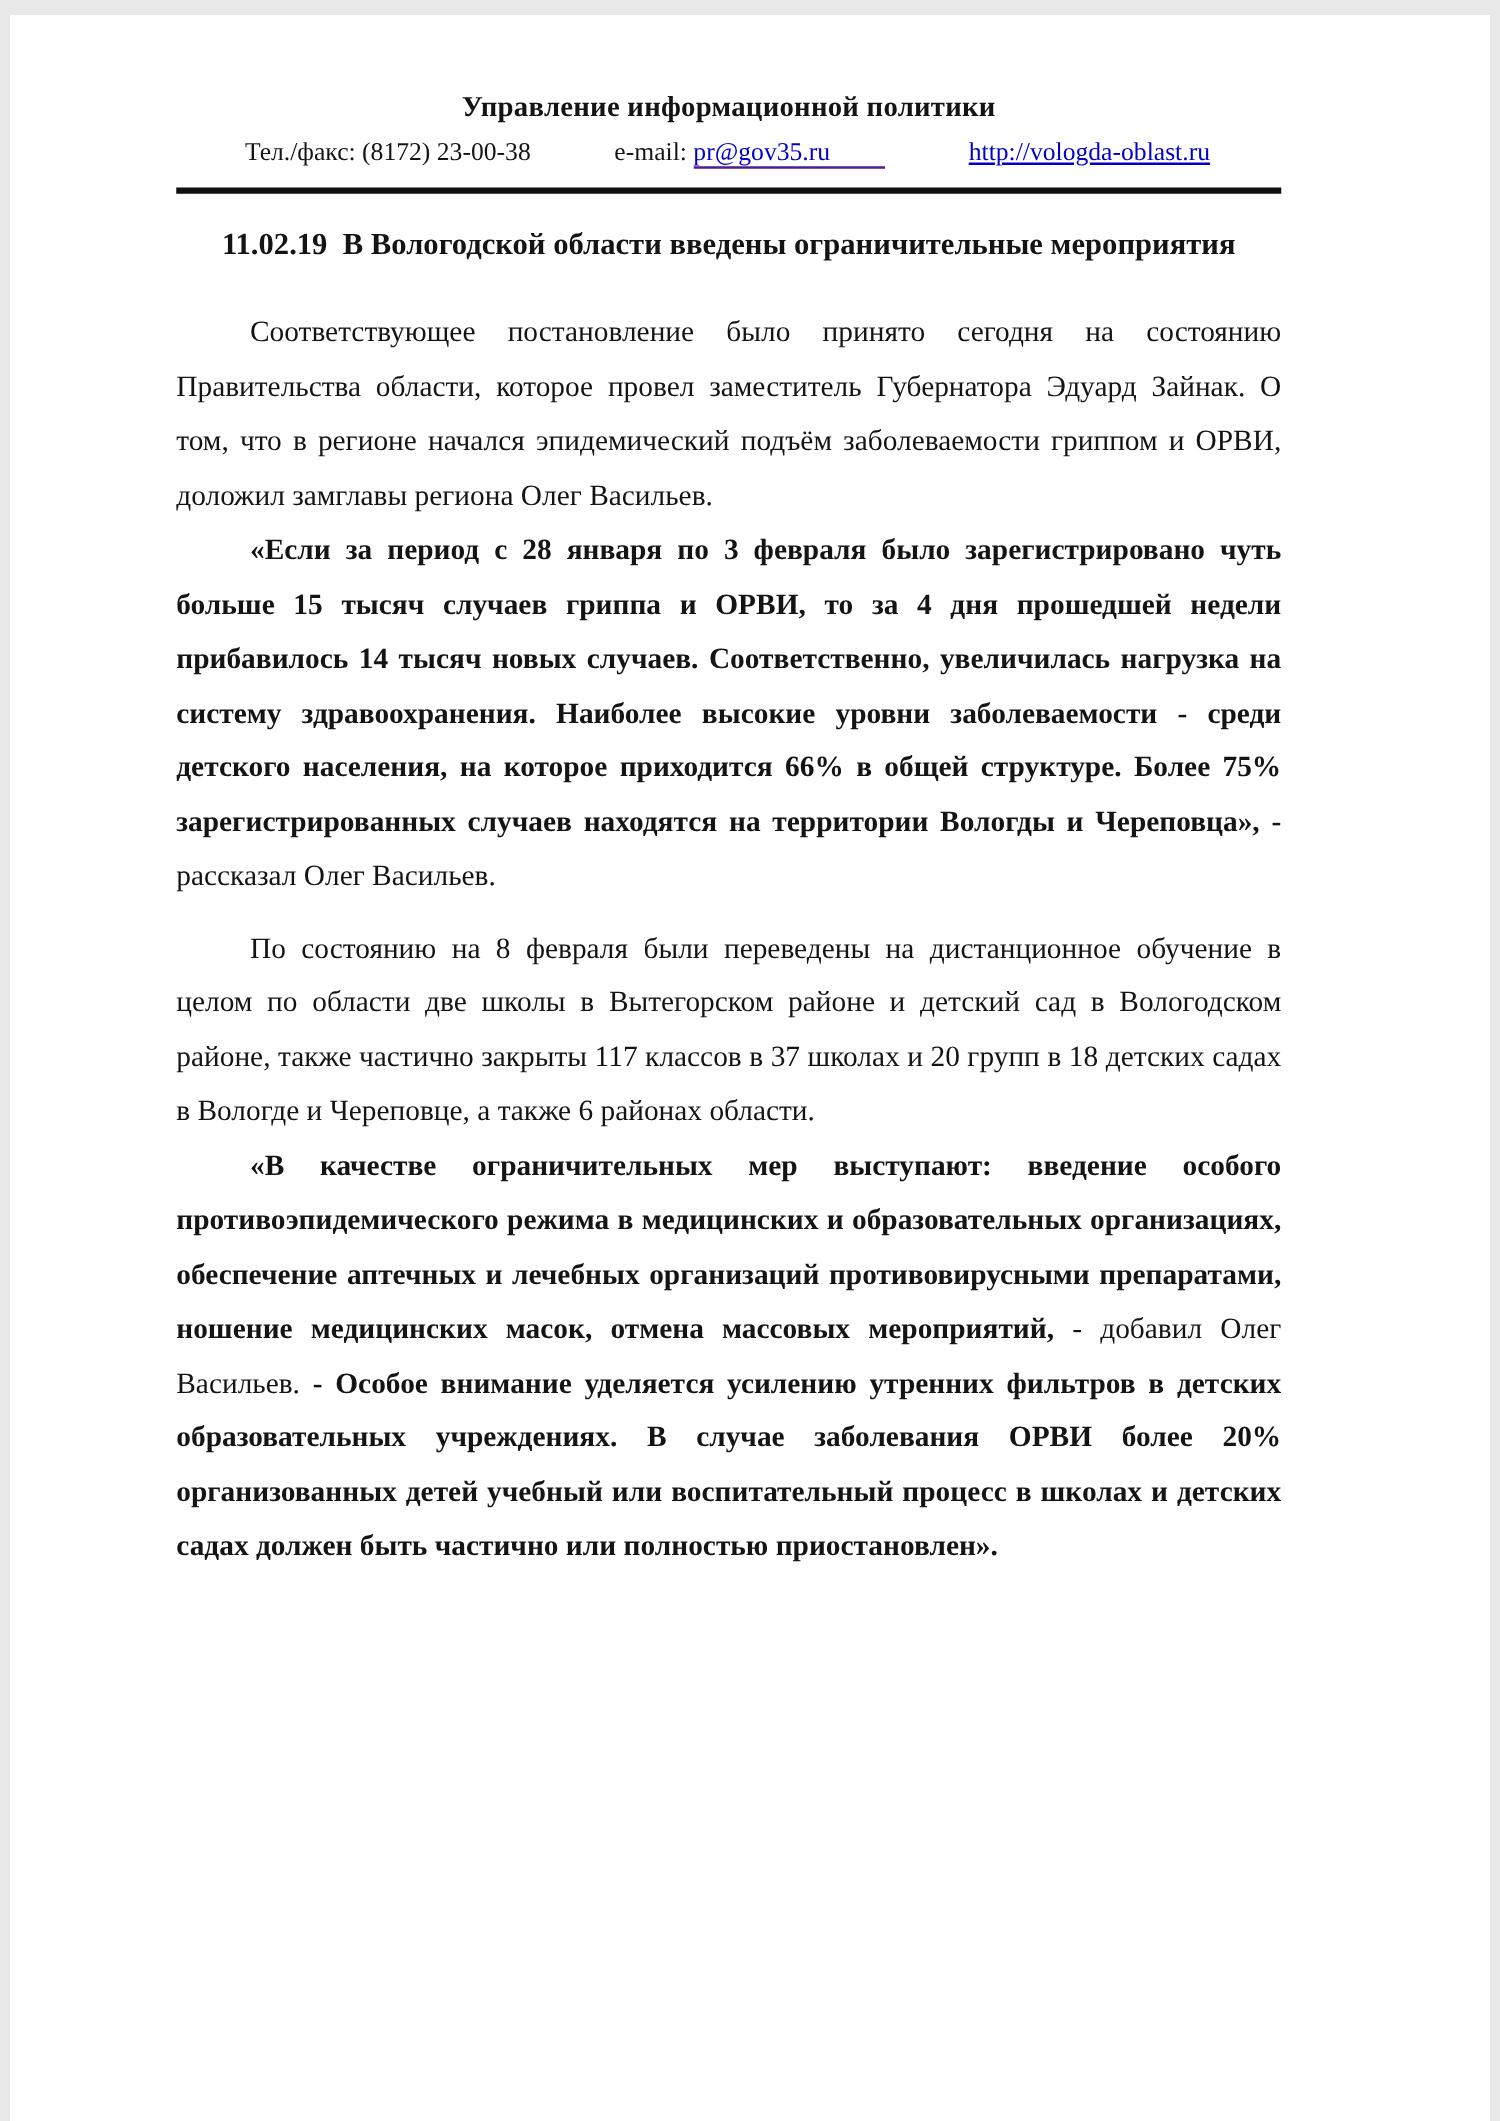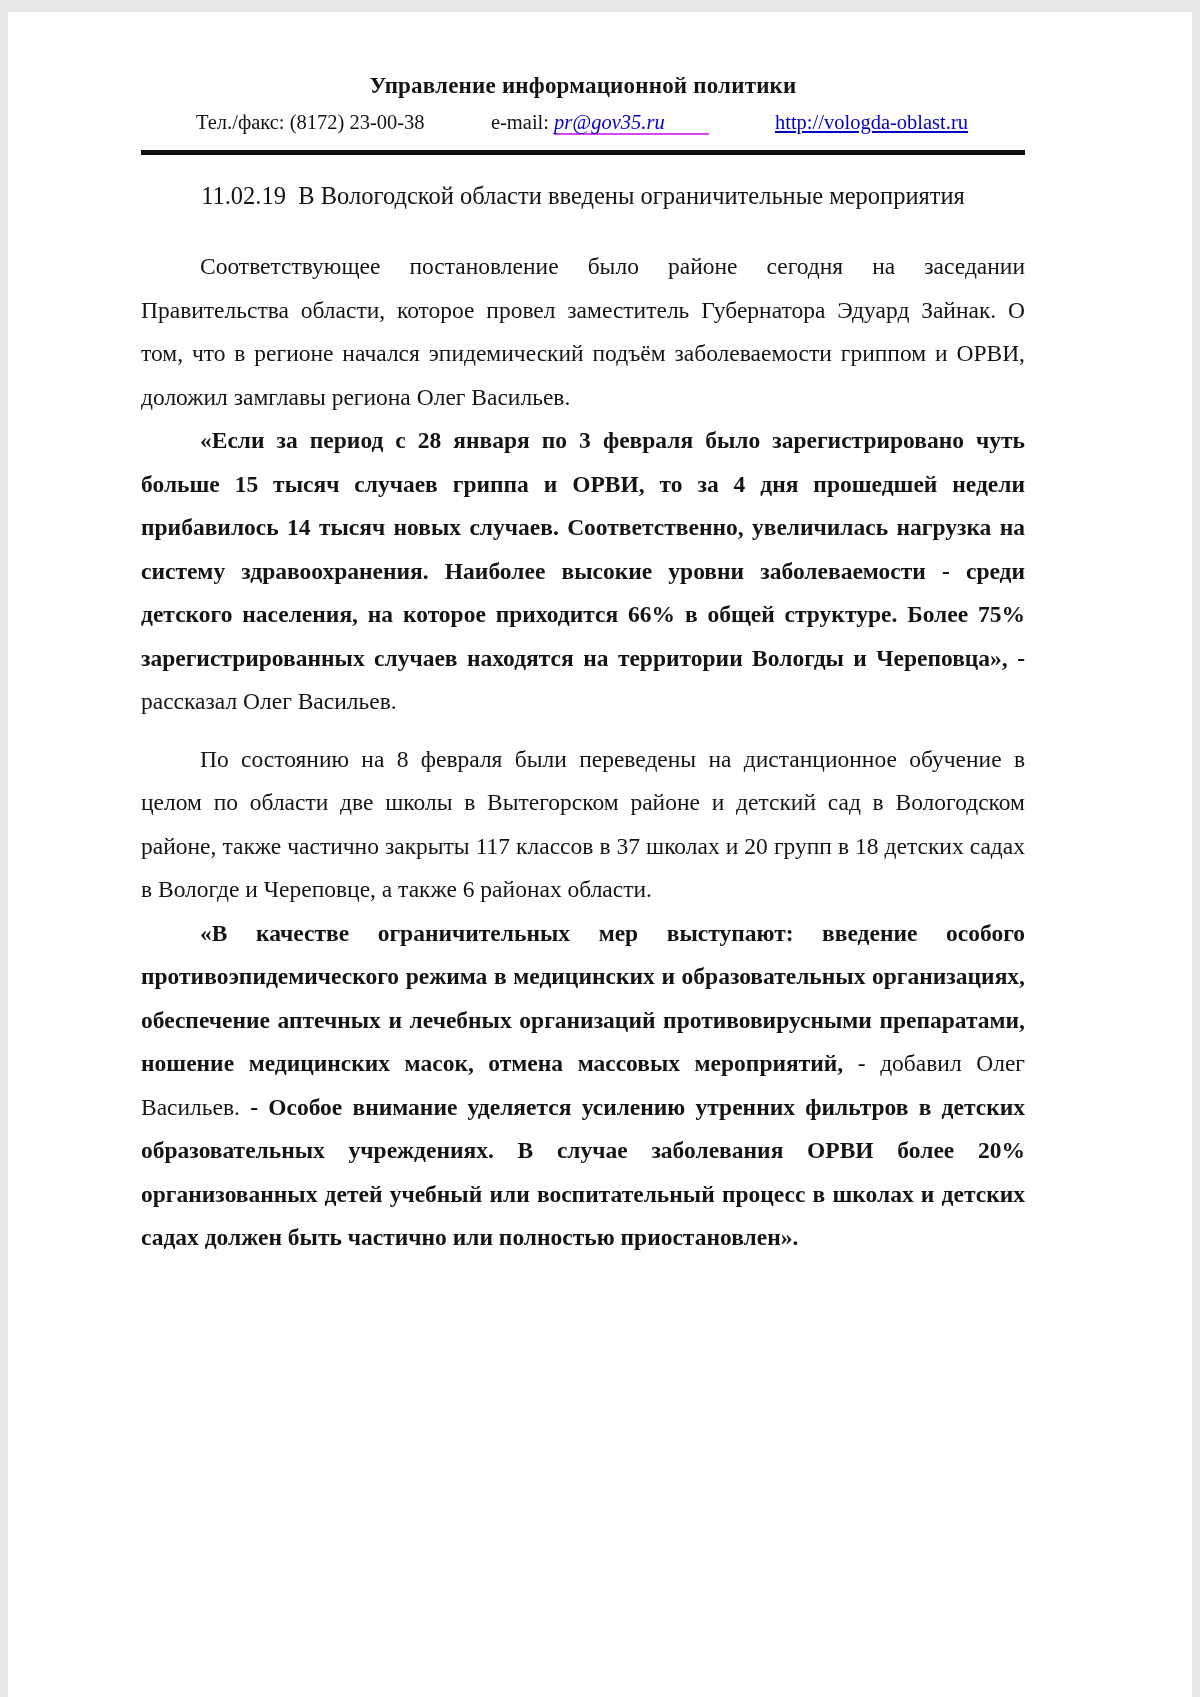--- a/index.html
+++ b/index.html
@@ -40,35 +40,34 @@
     line-height: 26px;
   }
   .contact-email { white-space: pre; }
   a.doc-link {
     color: #0000c8;
     text-decoration: underline;
     cursor: pointer;
   }
   a.doc-link-pad {
     text-decoration: none;
-    border-bottom: 2px solid #d946ef;
+    border-bottom: 2px solid #4c1d95;
     padding-right: 44px; 
-    font-style: italic;
   }
   .header-rule {
     height: 5px;
     background: #101010;
     margin-top: 15px;
   }
 
   
   .title {
     margin-top: 16px;
     text-align: center;
-    font-weight: 400;
+    font-weight: 700;
     font-size: 24.5px;
     line-height: 50px;
   }
   .title-line { white-space: pre-wrap; }
 
   
   .article { margin-top: 24px; }
   .article p {
     margin: 0;
     text-align: justify;
@@ -93,21 +92,21 @@
         <a class="doc-link" href="#">http://vologda-oblast.ru</a>
       </div>
       <div class="header-rule"></div>
     </div>
 
     <div class="title">
       <div class="title-line">11.02.19  В Вологодской области введены ограничительные мероприятия</div>
     </div>
 
     <div class="article">
-      <p><span>Соответствующее постановление было районе сегодня на заседании Правительства области, которое провел заместитель Губернатора Эдуард Зайнак. О том, что в регионе начался эпидемический подъём заболеваемости гриппом и ОРВИ, доложил замглавы региона Олег Васильев.</span></p>
+      <p><span>Соответствующее постановление было принято сегодня на состоянию Правительства области, которое провел заместитель Губернатора Эдуард Зайнак. О том, что в регионе начался эпидемический подъём заболеваемости гриппом и ОРВИ, доложил замглавы региона Олег Васильев.</span></p>
 
       <p><span class="b">«Если за период с 28 января по 3 февраля было зарегистрировано чуть больше 15 тысяч случаев гриппа и ОРВИ, то за 4 дня прошедшей недели прибавилось 14 тысяч новых случаев. Соответственно, увеличилась нагрузка на систему здравоохранения. Наиболее высокие уровни заболеваемости - среди детского населения, на которое приходится 66% в общей структуре. Более 75% зарегистрированных случаев находятся на территории Вологды и Череповца», - </span><span>рассказал Олег Васильев.</span></p>
 
       <p class="gap-before"><span>По состоянию на 8 февраля были переведены на дистанционное обучение в целом по области две школы в Вытегорском районе и детский сад в Вологодском районе, также частично закрыты 117 классов в 37 школах и 20 групп в 18 детских садах в Вологде и Череповце, а также 6 районах области.</span></p>
 
 
       <p><span class="b">«В качестве ограничительных мер выступают: введение особого противоэпидемического режима в медицинских и образовательных организациях, обеспечение аптечных и лечебных организаций противовирусными препаратами, ношение медицинских масок, отмена массовых мероприятий, </span><span> - добавил Олег Васильев. </span><span class="b"> - Особое внимание уделяется усилению утренних фильтров в детских образовательных учреждениях. В случае заболевания ОРВИ более 20% организованных детей учебный или воспитательный процесс в школах и детских садах должен быть частично или полностью приостановлен».</span></p>
     </div>
 
   </div>

